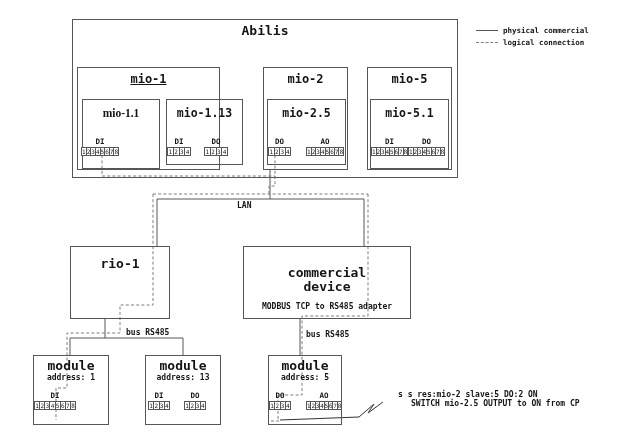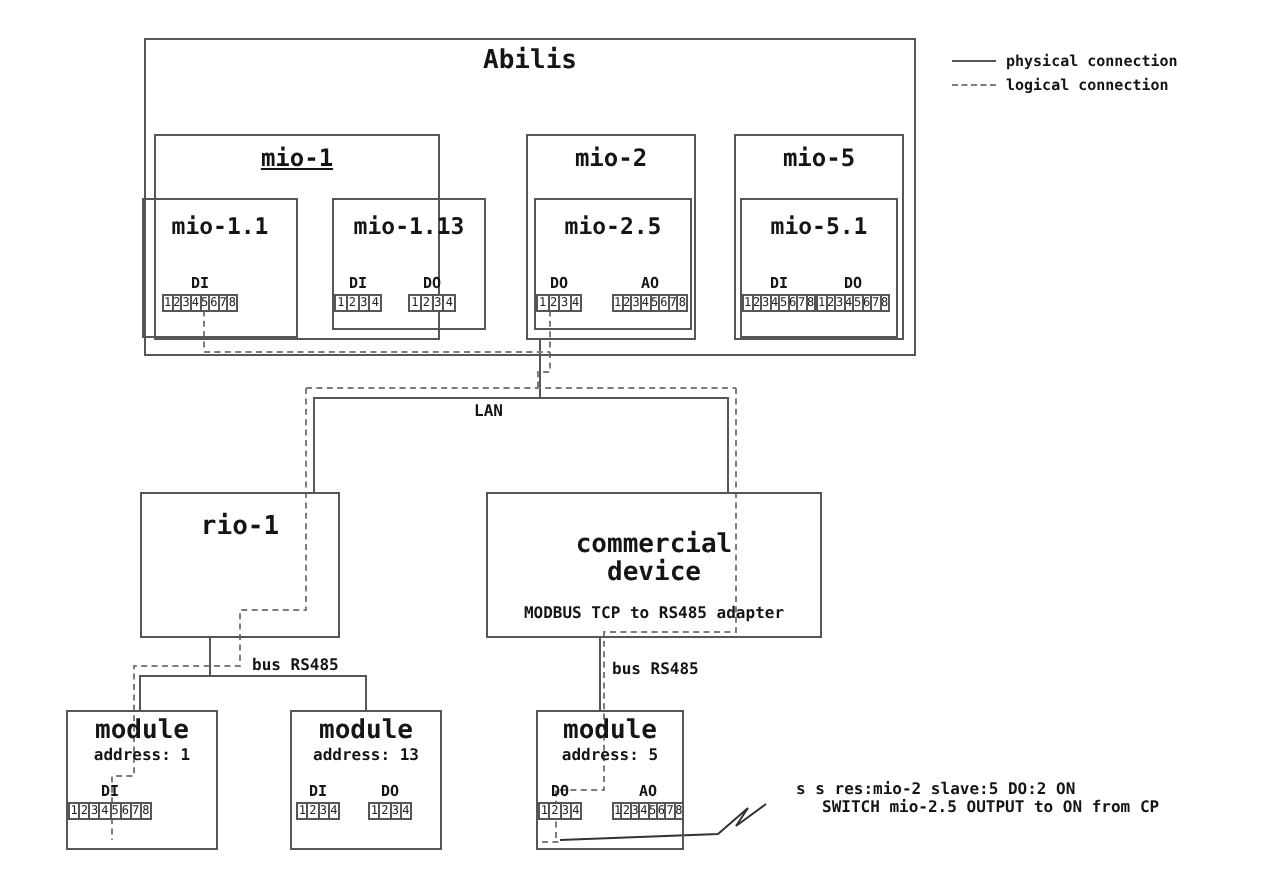--- a/index.html
+++ b/index.html
@@ -48,21 +48,21 @@
     <path d="M153,194 H368" fill="none" stroke="var(--dash)" stroke-width="1" stroke-dasharray="3 2.2"></path>
     <path d="M153,194 V305 H120 V333 H67 V388 H56 V420" fill="none" stroke="var(--dash)" stroke-width="1" stroke-dasharray="3 2.2"></path>
     <path d="M368,194 V316 H302 V395 H278 V421 M271,421 H281" fill="none" stroke="var(--dash)" stroke-width="1" stroke-dasharray="3 2.2"></path>
 
     <path d="M383,402 L368,413 L374,404 L359,417 L280,420" fill="none" stroke="#333" stroke-width="1"></path>
   </svg>
 
   <div class="legend">
     <div class="legend-row">
       <span class="sw sw-solid"></span>
-      <span class="legend-text">physical connection</span>
+      <span class="legend-text">physical commercial</span>
     </div>
     <div class="legend-row">
       <span class="sw sw-dash"></span>
       <span class="legend-text">logical connection</span>
     </div>
   </div>
 
   <div class="box" style="left:72px;top:19px;width:386px;height:159px;">
     <div class="title t13" style="margin-top:4px;">Abilis</div>
   </div>
@@ -70,21 +70,21 @@
   <div class="box" style="left:77px;top:67px;width:143px;height:103px;text-decoration:underline;">
     <div class="title t12" style="margin-top:5px;">mio-1</div>
   </div>
   <div class="box" style="left:263px;top:67px;width:85px;height:103px;">
     <div class="title t12" style="margin-top:5px;">mio-2</div>
   </div>
   <div class="box" style="left:367px;top:67px;width:85px;height:103px;">
     <div class="title t12" style="margin-top:5px;">mio-5</div>
   </div>
 
-  <div class="box" style="left:71px;top:99px;width:78px;height:70px;">
+  <div class="box" style="left:82px;top:99px;width:78px;height:70px;font-family:Liberation Serif, serif;">
     <div class="title t11" style="margin-top:7px;">mio-1.1</div>
   </div>
   <div class="box" style="left:166px;top:99px;width:77px;height:66px;">
     <div class="title t11" style="margin-top:7px;">mio-1.13</div>
   </div>
   <div class="box" style="left:267px;top:99px;width:79px;height:66px;">
     <div class="title t11" style="margin-top:7px;">mio-2.5</div>
   </div>
   <div class="box" style="left:370px;top:99px;width:79px;height:70px;">
     <div class="title t11" style="margin-top:7px;">mio-5.1</div>

